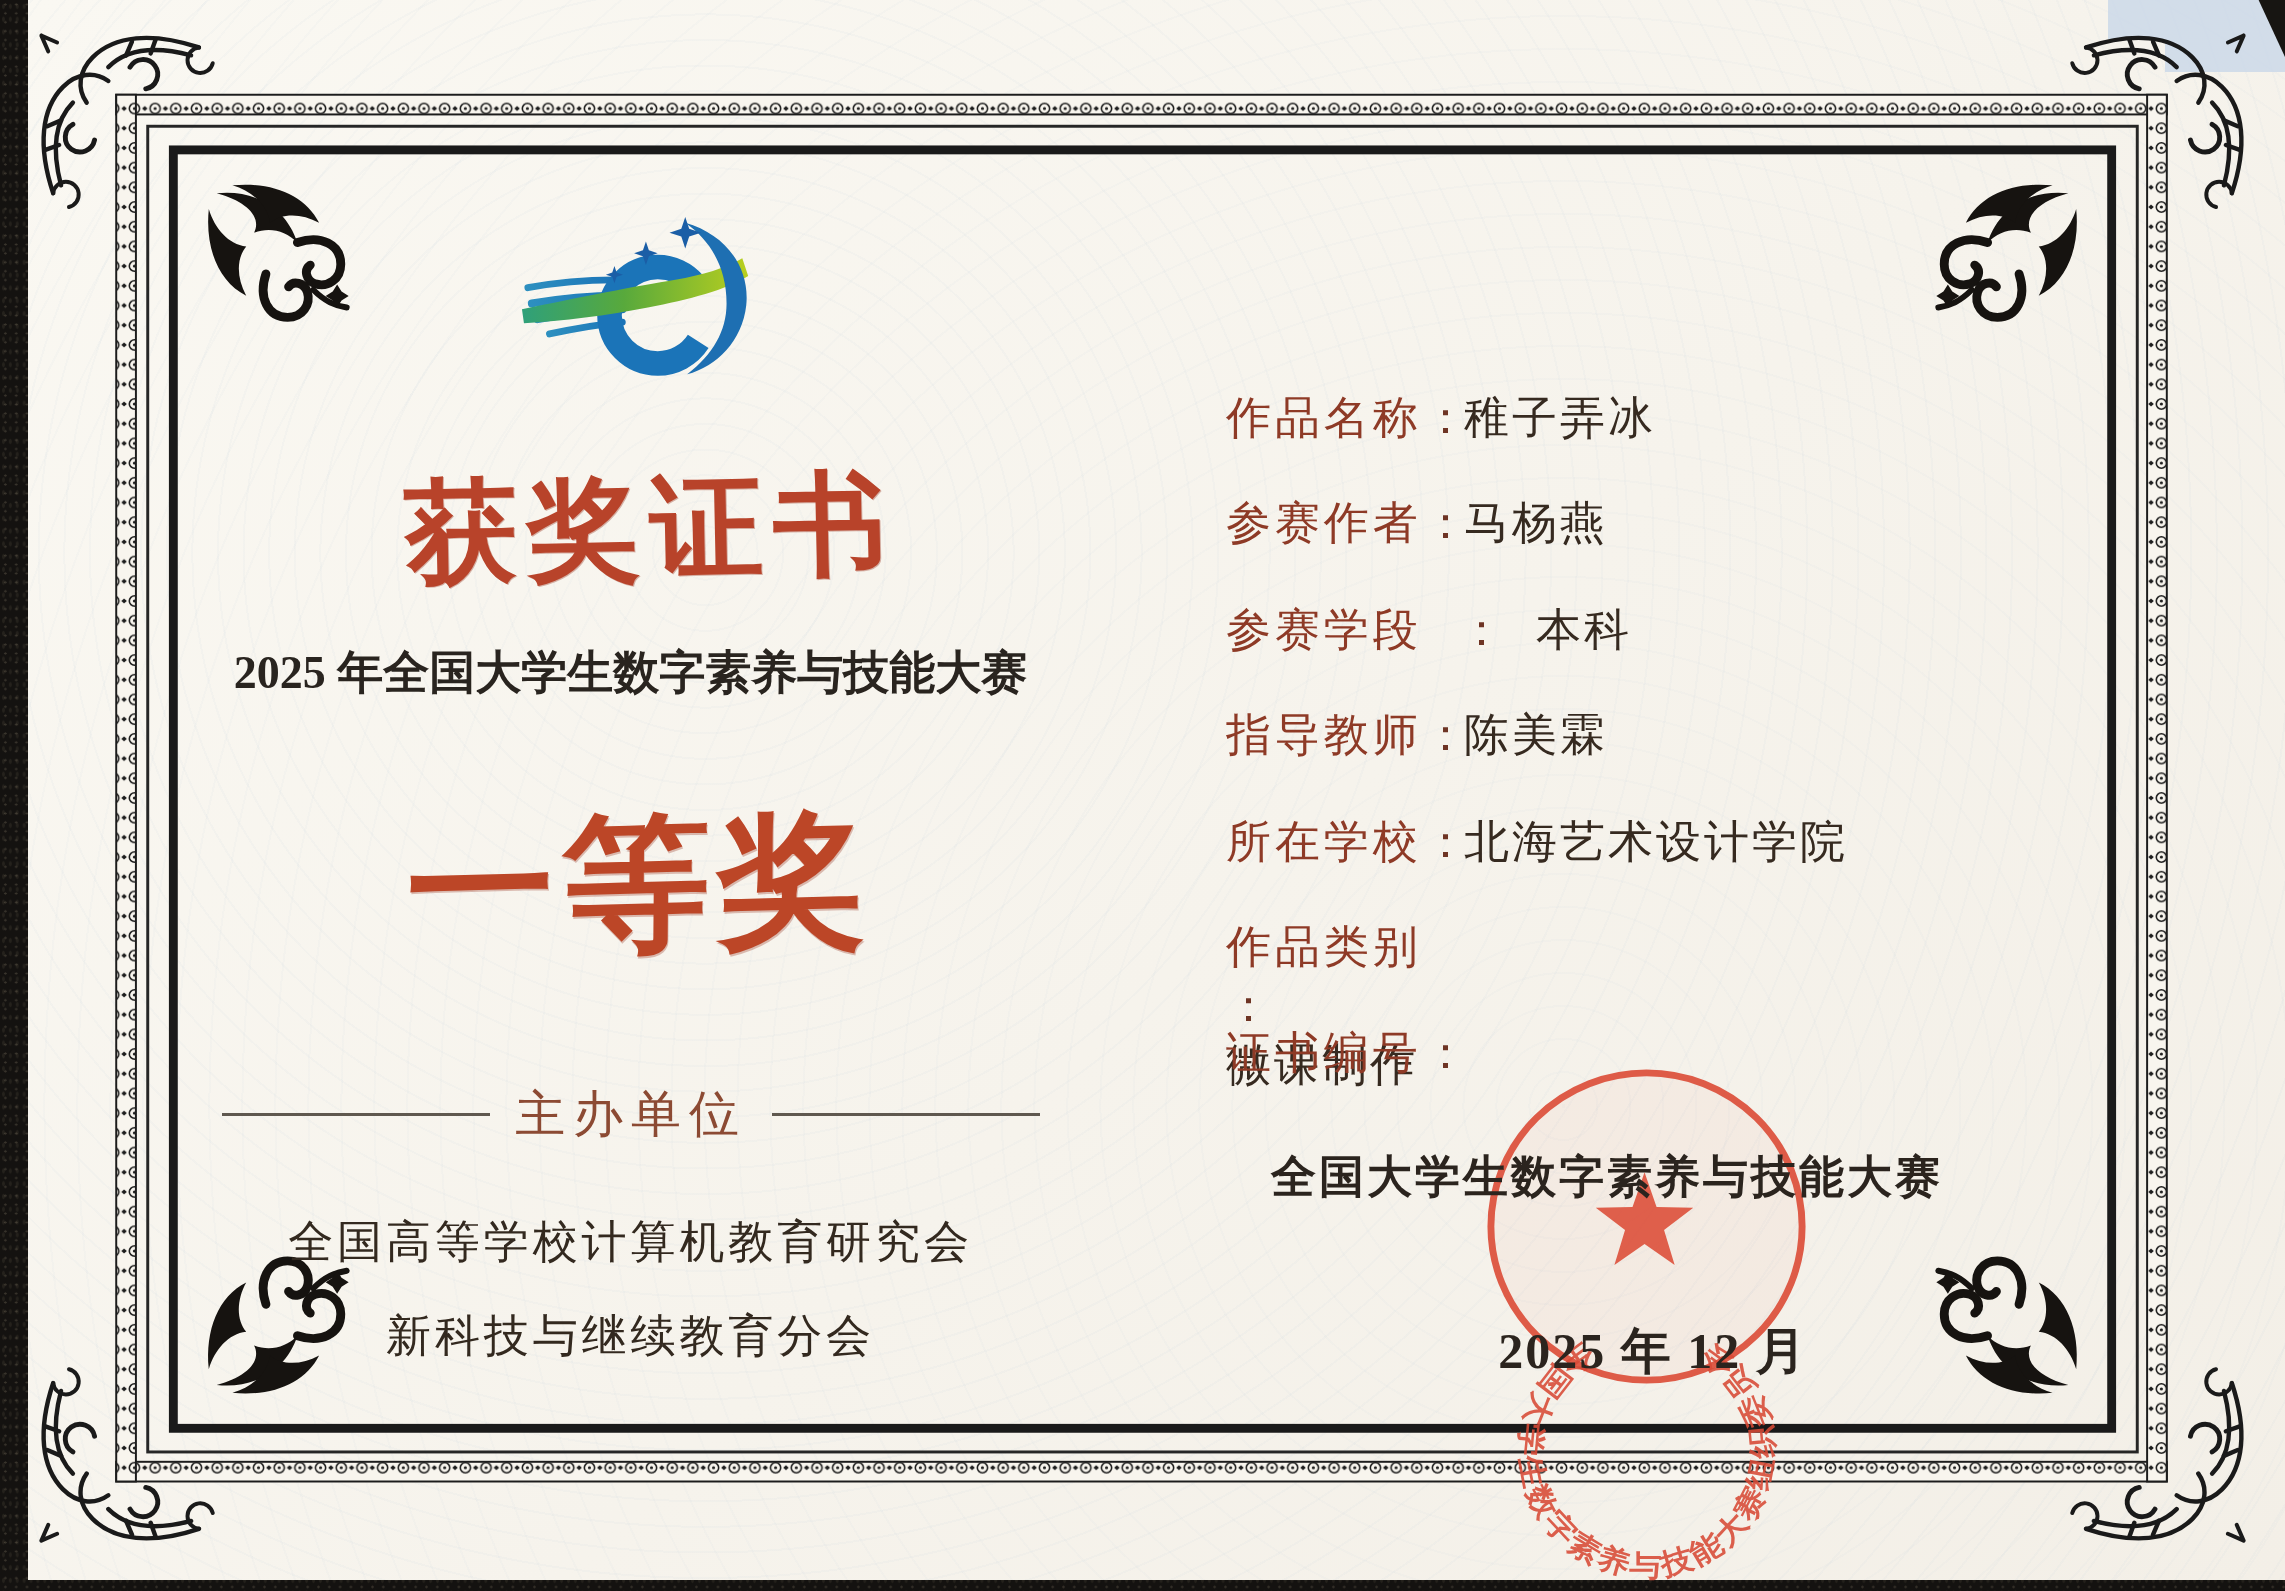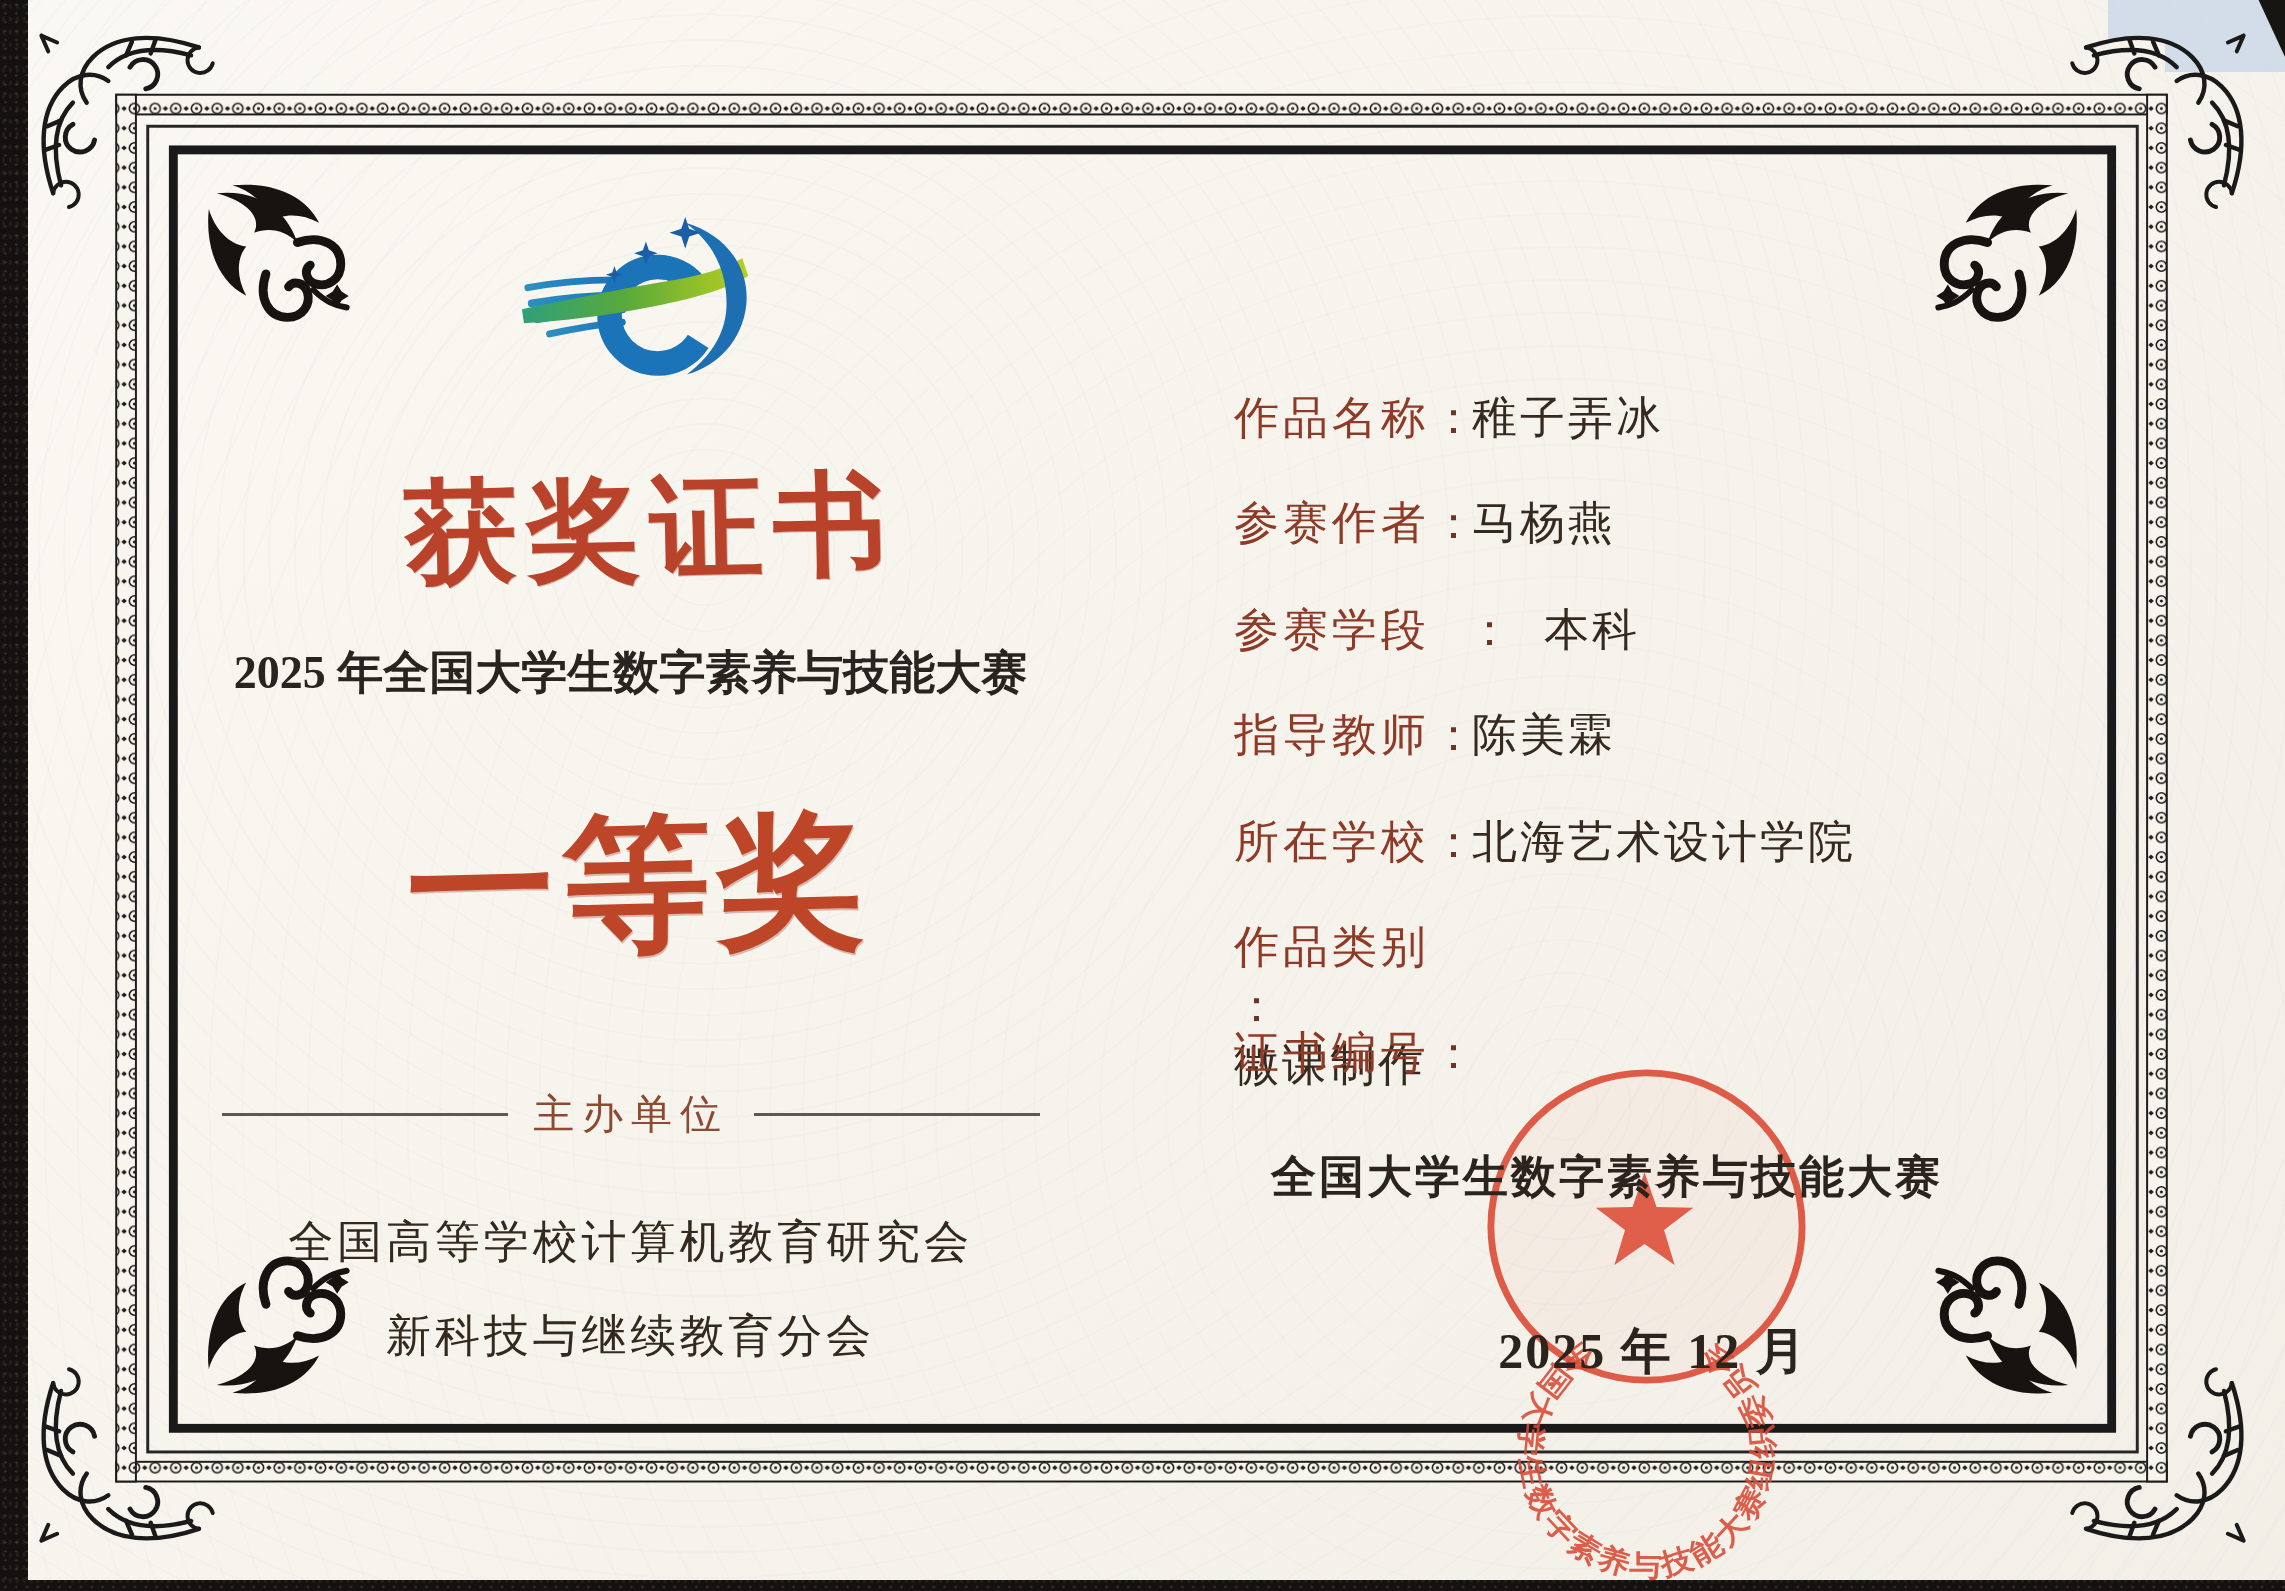--- a/index.html
+++ b/index.html
@@ -41,27 +41,27 @@
     left:315px;top:786px;width:650px;text-align:center;
     font-size:148px;font-weight:bold;letter-spacing:7.9px;
     color:#bc4627;transform:rotate(-1.5deg) skewX(-2deg);
     text-shadow:1px 2px 0 rgba(150,45,25,.3);
   }
   .organizer-row{
     left:222px;top:1091px;width:818px;height:47px;
     display:flex;align-items:center;gap:25.6px;
   }
   .organizer-row .rule{flex:1;height:3px;background:#5f584f;}
-  .organizer-heading{font-size:41px;color:#8c4a33;letter-spacing:7.9px;white-space:nowrap;text-align:right;}
+  .organizer-heading{font-size:50px;color:#8c4a33;letter-spacing:7.9px;white-space:nowrap;text-align:right;}
   .org-line{left:212px;width:837px;text-align:center;font-size:45px;color:#33291f;letter-spacing:3.9px;}
   .org-line-1{top:1212px;}
   .org-line-2{top:1306px;}
 
   .fields{left:1226px;top:389px;width:887px;}
-  .field-row{position:absolute;left:8px;display:flex;align-items:baseline;font-size:45px;line-height:59px;}
+  .field-row{position:absolute;left:0;display:flex;align-items:baseline;font-size:45px;line-height:59px;}
   .field-label{width:197px;color:#8e3a26;letter-spacing:3.9px;}
   .field-colon{color:#6e3424;width:41px;}
   .field-value{color:#362a20;letter-spacing:3px;}
 
   .issuer-line-1{left:1271px;top:1147px;width:778px;text-align:left;
     font-size:45px;color:#2b241e;letter-spacing:3px;font-weight:600;}
   .issuer-line-2{left:1446px;top:1233px;width:414px;text-align:center;
     font-size:44px;color:#2b241e;letter-spacing:2px;font-weight:600;}
   .issuer-date{left:1446px;top:1318px;width:414px;text-align:center;
     font-size:50px;color:#2b241e;letter-spacing:2px;font-weight:700;}

